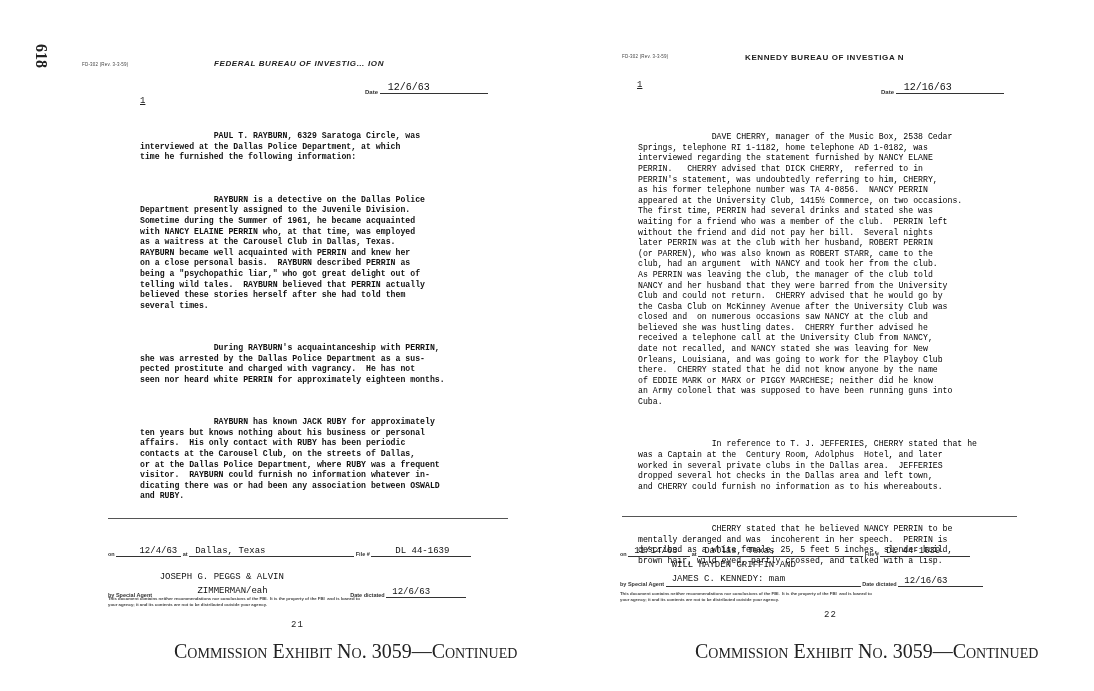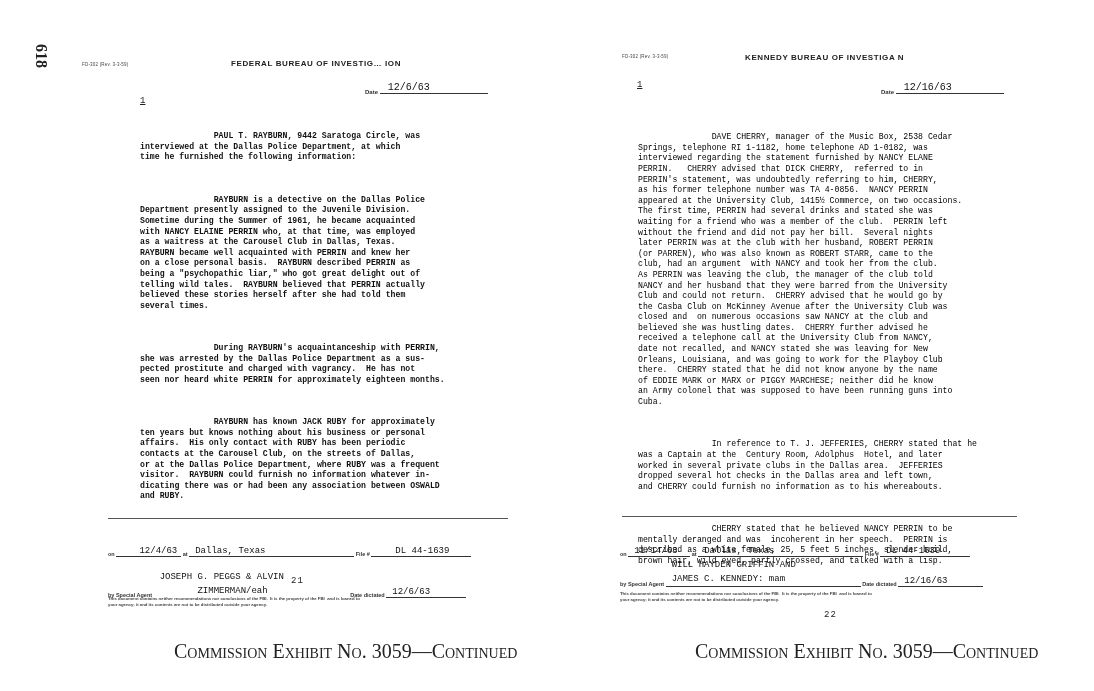--- a/index.html
+++ b/index.html
@@ -63,29 +63,29 @@
     white-space: nowrap;
   }
 </style>
 </head>
 <body>
 
 <div class="page-num-rot">618</div>
 
 <div class="doc left">
   <div class="form-no" style="left:82px; top:62px;">FD-302 (Rev. 3-3-59)</div>
-  <div class="agency" style="left:231px; top:59px;">FEDERAL BUREAU OF INVESTIG… ION</div>
+  <div class="agency" style="left:214px; top:59px;font-style:italic;">FEDERAL BUREAU OF INVESTIG… ION</div>
   <div class="date-line" style="left:365px; top:86px;">
     <span>Date</span>
     <span class="val" style="width:100px;">12/6/63</span>
   </div>
   <div class="serial" style="left:140px; top:96px;">1</div>
 
   <div class="body-text" style="left:140px; top:110px;">
-    <div class="para">               PAUL T. RAYBURN, 9442 Saratoga Circle, was
+    <div class="para">               PAUL T. RAYBURN, 6329 Saratoga Circle, was
 interviewed at the Dallas Police Department, at which
 time he furnished the following information:</div>
     <div class="para">               RAYBURN is a detective on the Dallas Police
 Department presently assigned to the Juvenile Division.
 Sometime during the Summer of 1961, he became acquainted
 with NANCY ELAINE PERRIN who, at that time, was employed
 as a waitress at the Carousel Club in Dallas, Texas.
 RAYBURN became well acquainted with PERRIN and knew her
 on a close personal basis.  RAYBURN described PERRIN as
 being a "psychopathic liar," who got great delight out of
@@ -118,21 +118,21 @@
   </div>
   <div class="footer-row" style="left:108px; top:570px;">
     <span>by Special Agent</span>
     <span class="fill tall" style="width:185px; border-bottom:none;">JOSEPH G. PEGGS &amp; ALVIN
        ZIMMERMAN/eah</span>
     <span>Date dictated</span>
     <span class="fill" style="width:70px;">12/6/63</span>
   </div>
   <div class="disclaimer" style="left:108px; top:596px;">This document contains neither recommendations nor conclusions of the FBI.  It is the property of the FBI  and is loaned to
 your agency; it and its contents are not to be distributed outside your agency.</div>
-  <div class="sheet-num" style="left:291px; top:576px;">21</div>
+  <div class="sheet-num" style="left:291px; top:620px;">21</div>
   <div class="exhibit" style="left:174px; top:640px;">Commission Exhibit No. 3059—Continued</div>
 </div>
 
 <div class="doc right">
   <div class="form-no" style="left:75px; top:54px;">FD-302 (Rev. 3-3-59)</div>
   <div class="agency" style="left:198px; top:53px;">KENNEDY BUREAU OF INVESTIGA   N</div>
   <div class="serial" style="left:90px; top:80px;">1</div>
   <div class="date-line" style="left:334px; top:86px;">
     <span>Date</span>
     <span class="val" style="width:100px;">12/16/63</span>

